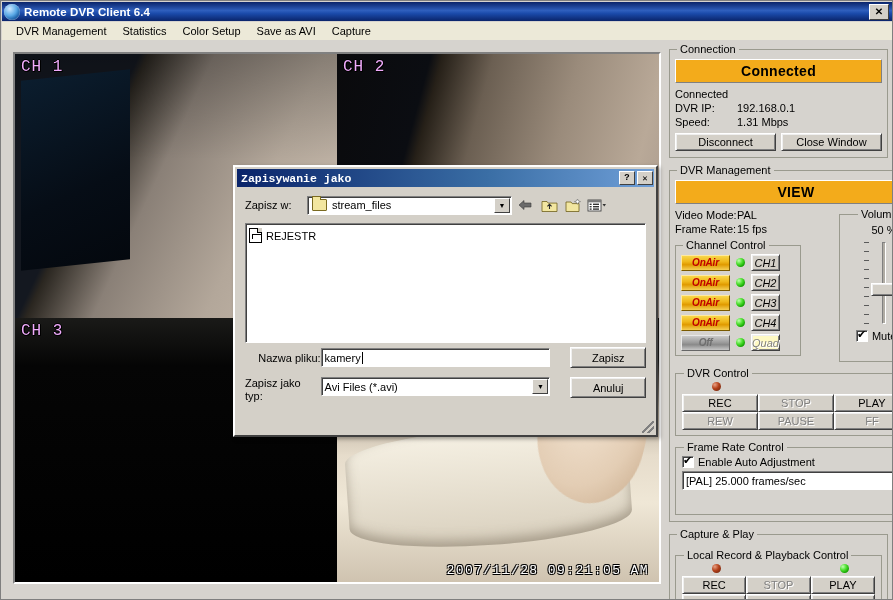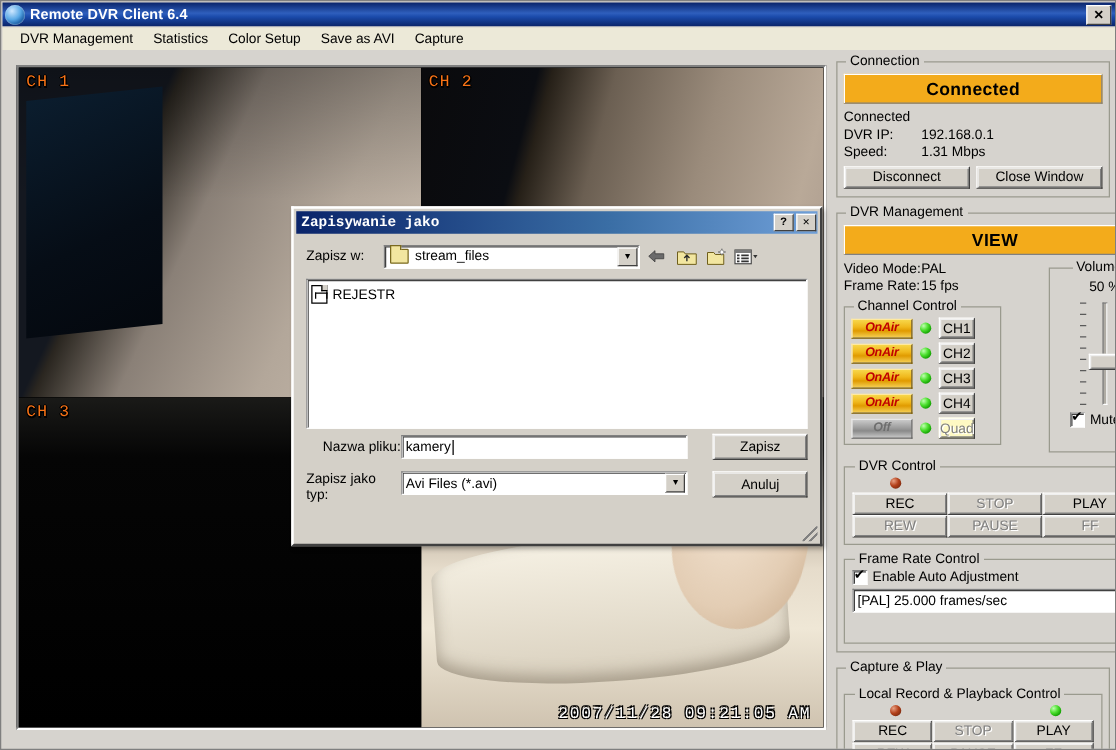--- a/index.html
+++ b/index.html
@@ -79,23 +79,23 @@
     overflow: hidden;
   }
   .vpane {
     position: absolute;
     width: 322px; height: 264px;
     overflow: hidden;
     background: #000;
   }
   .vlabel {
     position: absolute; left: 6px; top: 4px;
-    color: #f97316;
+    color: #f0abfc;
     font-family: "Liberation Mono", monospace;
-    font-size: 13px;
+    font-size: 16px;
     letter-spacing: 1px;
     text-shadow: 1px 1px 0 #000, -1px 0 0 #000, 0 -1px 0 #000, 1px 0 0 #000, 0 1px 0 #000;
     z-index: 5;
   }
   #ts {
     position: absolute; right: 10px; bottom: 4px;
     color: #ffffff;
     font-family: "Liberation Mono", monospace;
     font-size: 13px;
     letter-spacing: 1.4px;
@@ -175,21 +175,21 @@
   .led.red {
     background: radial-gradient(circle at 32% 30%, #e8a083 0%, #b3401a 45%, #7e2b10 80%, #5a1d08 100%);
   }
   .chbtn {
     flex: 1 1 auto; height: 17px;
     background: #d4d0c8;
     border: 1px solid;
     border-color: #ffffff #404040 #404040 #ffffff;
     box-shadow: inset 1px 1px 0 #efefef, inset -1px -1px 0 #808080;
     display: flex; align-items: center; justify-content: center;
-    font-size: 11px; color: #000;
+    font-size: 11px; color: #000; font-style: italic;
   }
   .chbtn.dis { color: #808080; text-shadow: 1px 1px 0 #fff; background: #fef9c3; }
 
   
   #volbox { width: 62px; }
   #volbox .pct { text-align: center; font-size: 11px; margin: 1px 0 4px 0; }
   #slider { position: relative; height: 86px; width: 56px; margin: 0 auto; }
   #slider .track {
     position: absolute; left: 26px; top: 2px; width: 4px; height: 82px;
     background: #b0aca4;

